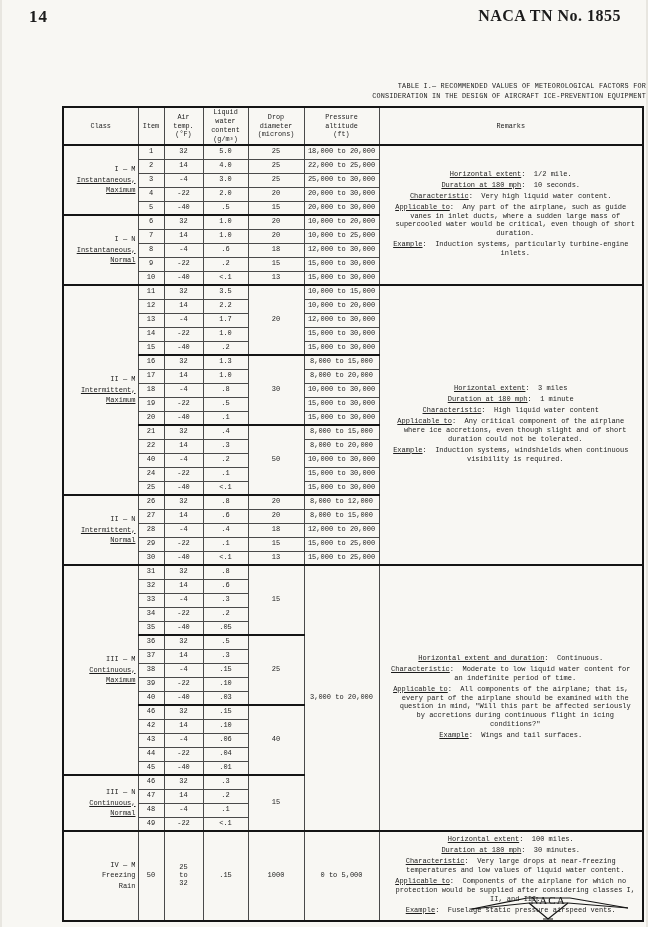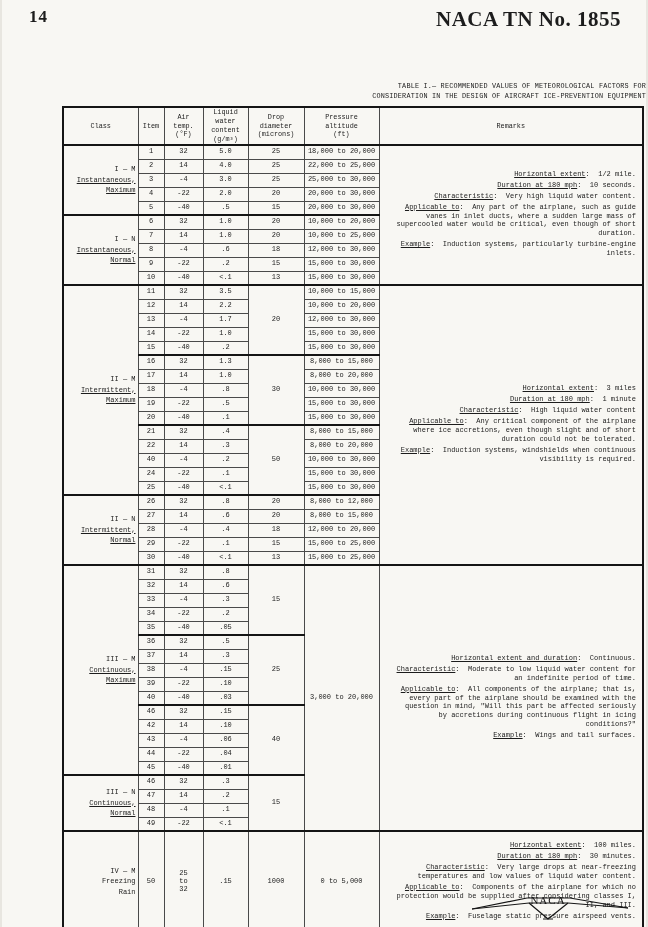--- a/index.html
+++ b/index.html
@@ -1,36 +1,36 @@
 <!DOCTYPE html>
 <html><head>
 <meta charset="utf-8">
 <style>
   html,body{margin:0;padding:0;background:#e8e6e0;}
   .page{position:relative;width:644px;height:927px;background:#f8f7f3;color:#1c1c1c;
         font-family:"Liberation Mono",monospace;overflow:hidden;margin:0 auto;}
   .pageno{position:absolute;left:27px;top:7px;font-family:"Liberation Serif",serif;
           font-size:17px;font-weight:bold;letter-spacing:1px;}
   .docref{position:absolute;right:25px;top:7px;font-family:"Liberation Serif",serif;
-          font-size:21px;font-weight:bold;letter-spacing:.5px;}
+          font-size:16px;font-weight:bold;letter-spacing:.5px;}
   .title{position:absolute;top:81px;left:0;width:100%;text-align:right;
          font-size:6.8px;line-height:1.5;letter-spacing:.2px;}
   table.met{position:absolute;left:60px;top:106px;width:580px;border-collapse:collapse;
             table-layout:fixed;font-size:7px;border:2px solid #151515;}
   td,th{border:1px solid #4a4a4a;padding:0 2px;overflow:hidden;}
   th{font-weight:normal;font-size:6.8px;line-height:1.3;white-space:pre-line;
      height:36px;text-align:center;vertical-align:middle;}
   thead th{border-bottom:2px solid #151515;}
   tbody tr{height:14px;}
   tbody tr.tall{height:68px;}
   tr.sec-start > td, tr.blk-start > td{border-top:2px solid #151515;}
   td.c{text-align:center;vertical-align:middle;line-height:1.1;}
   td.pre{white-space:pre-line;}
   td.class-cell{text-align:right;vertical-align:middle;font-size:7px;line-height:1.55;}
-  td.remarks-cell{vertical-align:middle;text-align:right;padding:9px 6px;}
+  td.remarks-cell{vertical-align:middle;text-align:center;padding:3px 6px;}
   .remark-line{margin:0 0 2px 0;padding-left:9px;text-indent:-9px;line-height:1.28;}
   .u{text-decoration:underline;}
   .logo{position:absolute;left:468px;top:891px;}
 </style>
 </head>
 <body>
 
 <div class="page" style="background: rgb(248, 247, 243); color: rgb(28, 28, 28);">
 
   <div class="pageno">14</div>

